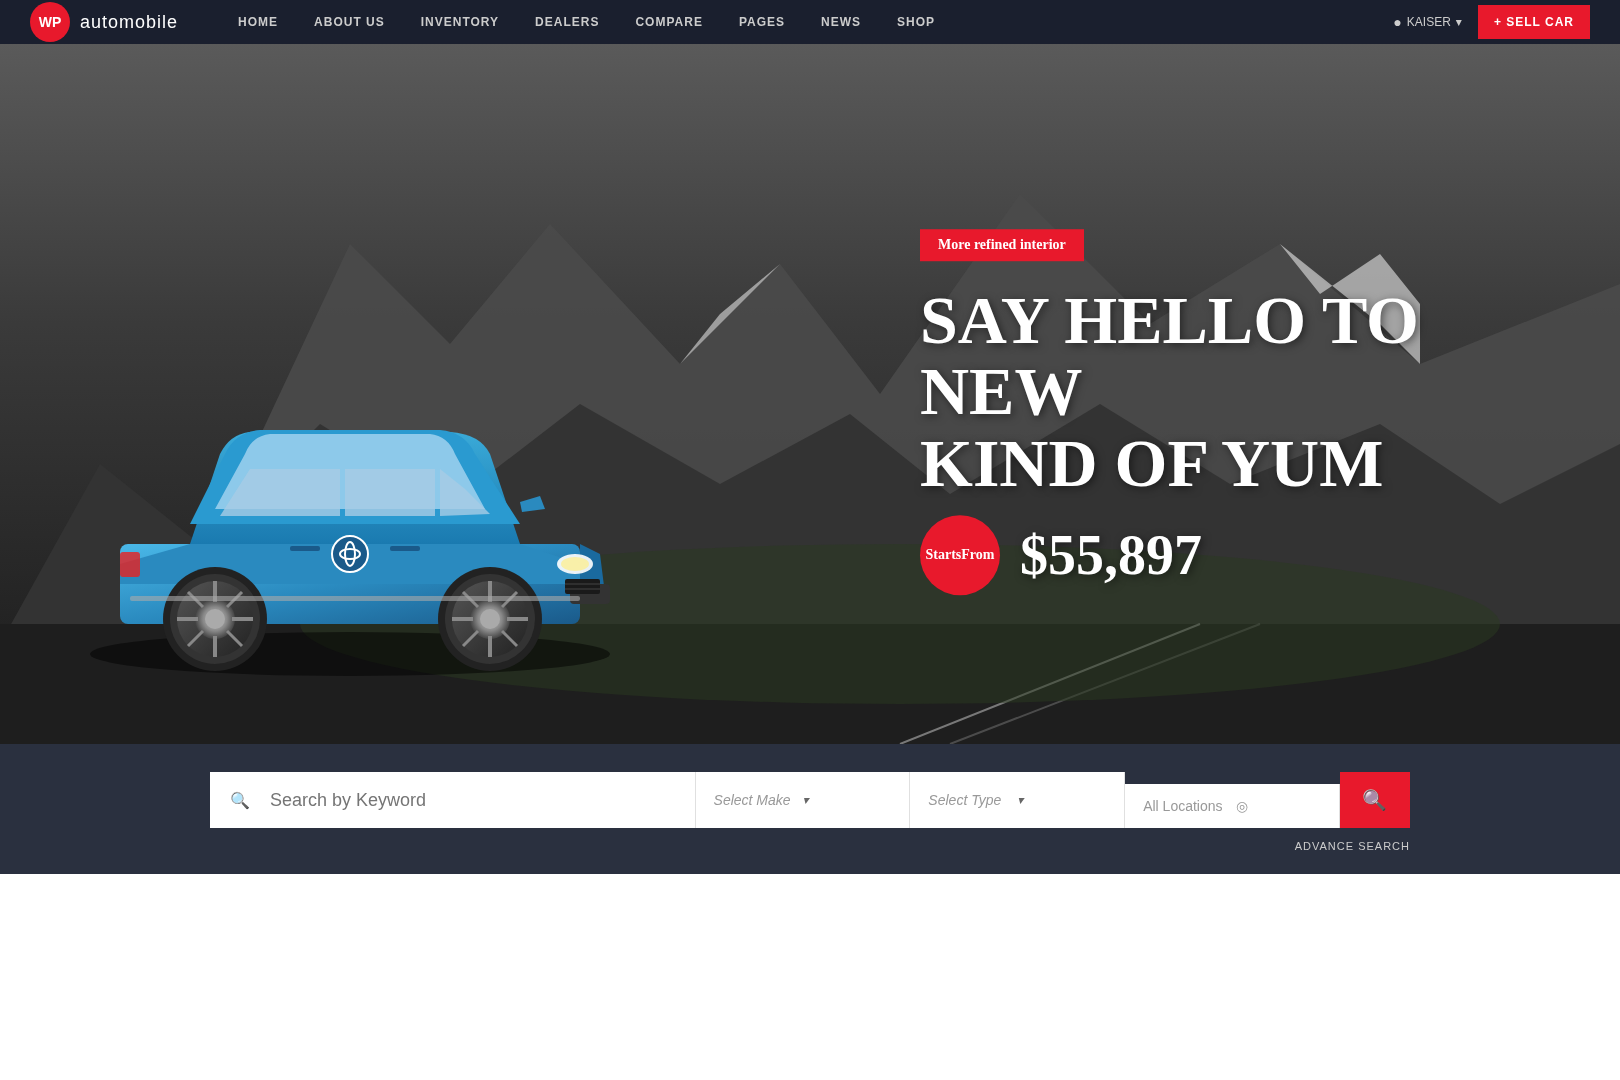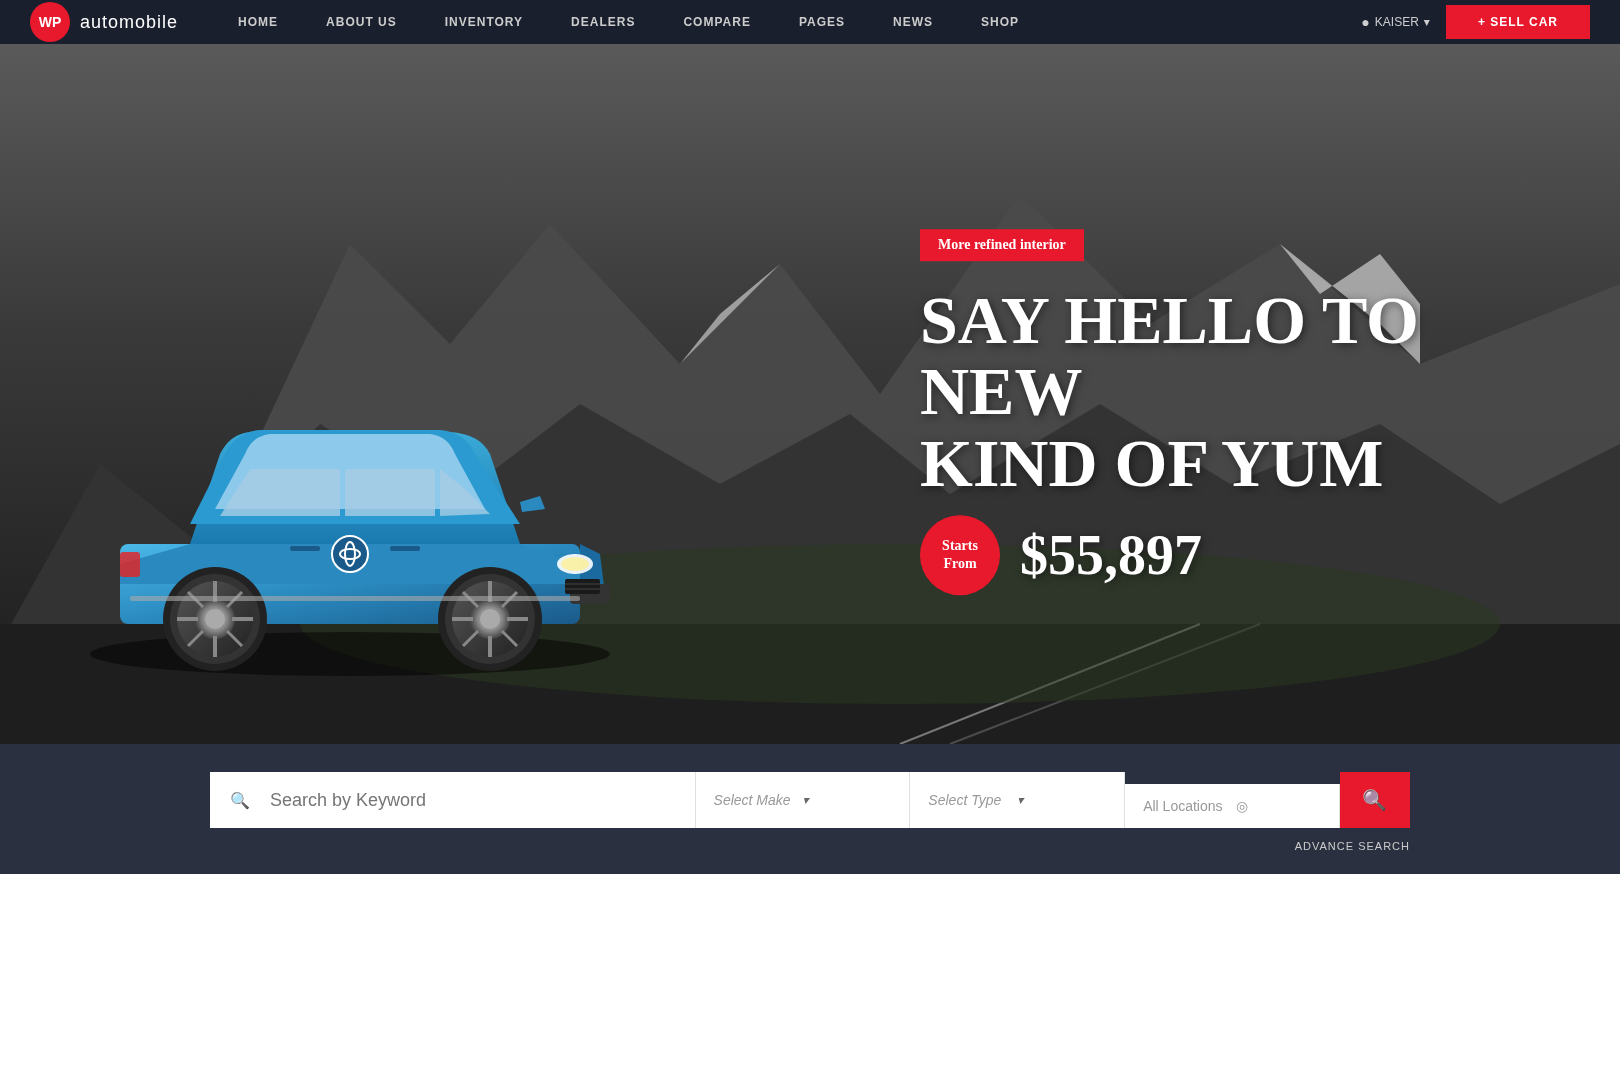--- a/index.html
+++ b/index.html
@@ -36,21 +36,21 @@
     }
     .logo-text {
       color: #fff;
       font-size: 18px;
       font-weight: 400;
       letter-spacing: 1px;
     }
     .nav-links {
       display: flex;
       align-items: center;
-      gap: 48px;
+      gap: 36px;
       flex: 1;
     }
     .nav-link {
       color: #ccc;
       text-decoration: none;
       font-size: 12px;
       font-weight: 600;
       letter-spacing: 1px;
       text-transform: uppercase;
     }
@@ -65,21 +65,21 @@
       display: flex;
       align-items: center;
       gap: 5px;
       cursor: pointer;
     }
     .user-icon { font-size: 14px; }
     .sell-car-btn {
       background: #e8192c;
       color: #fff;
       border: none;
-      padding: 10px 32px;
+      padding: 10px 16px;
       font-size: 12px;
       font-weight: 700;
       letter-spacing: 1px;
       text-transform: uppercase;
       cursor: pointer;
       display: flex;
       align-items: center;
       gap: 6px;
     }
 
@@ -133,21 +133,21 @@
       align-items: center;
       gap: 20px;
     }
     .starts-from-badge {
       background: #e8192c;
       color: #fff;
       width: 80px;
       height: 80px;
       border-radius: 50%;
       display: flex;
-      flex-direction: column;
+      flex-direction: row;
       align-items: center;
       justify-content: center;
       font-size: 14px;
       font-weight: 700;
       text-align: center;
       line-height: 1.3;
     }
     .hero-price {
       font-size: 56px;
       font-weight: 900;

